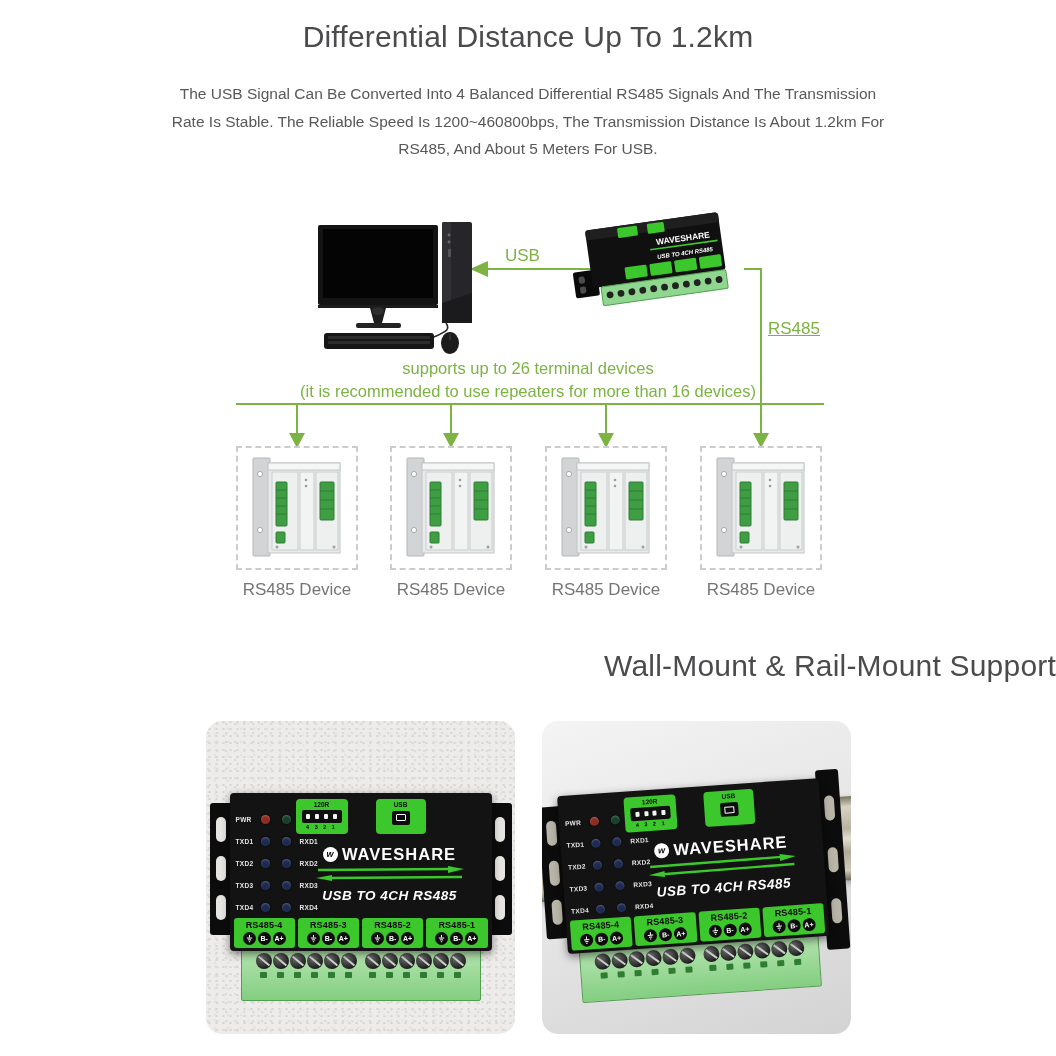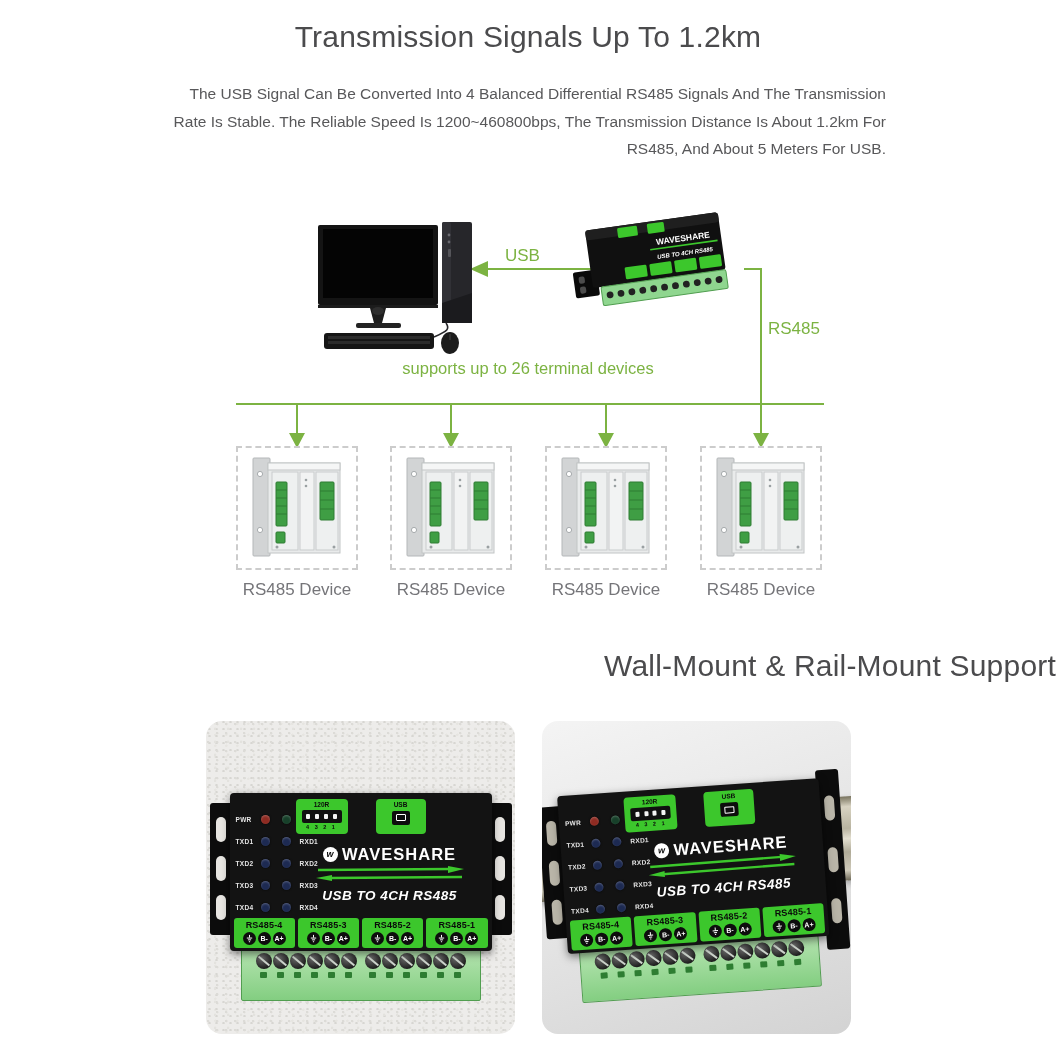--- a/index.html
+++ b/index.html
@@ -8,21 +8,21 @@
     width:1056px; height:1056px; overflow:hidden; position:relative;
     font-family:"Liberation Sans", sans-serif;
   }
   .page { width:1056px; height:1056px; position:relative; }
 
   h1.sec-title, h2.sec-title {
     margin-top:20px; text-align:center; font-weight:400;
     font-size:30px; color:#4b4b4d; letter-spacing:.2px;
   }
   p.desc {
-    width:716px; margin:26px auto 0; text-align:right;
+    width:716px; margin:26px auto 0; text-align:center;
     font-size:15.5px; line-height:27.5px; color:#58585a;
   }
 
   
   .diagram { position:relative; width:1056px; height:400px; margin-top:44px; }
   .diagram svg.lines { position:absolute; left:0; top:0; }
   .dg-label {
     position:absolute; color:#7CB342; font-size:17px; white-space:nowrap;
   }
   .dg-note {
@@ -148,21 +148,21 @@
     content:''; position:absolute; left:1px; right:1px; top:7px; height:2px;
     background:#cdd4cc; transform:rotate(40deg);
   }
   .tab { width:7px; height:6px; background:#2e7d32; margin-top:3px; border-radius:1px; }
 </style>
 </head>
 <body>
 
 <div class="page">
 
-  <h1 class="sec-title">Transmission Signals Up To 1.2km</h1>
+  <h1 class="sec-title">Differential Distance Up To 1.2km</h1>
   <p class="desc">The USB Signal Can Be Converted Into 4 Balanced Differential RS485 Signals And The Transmission Rate Is Stable. The Reliable Speed Is 1200~460800bps, The Transmission Distance Is About 1.2km For RS485, And About 5 Meters For USB.</p>
 
   <div class="diagram">
 
     <svg class="lines" width="1056" height="400">
       <g stroke="#7CB342" stroke-width="2" fill="#7CB342">
         <line x1="598" y1="62" x2="486" y2="62"></line>
         <polygon points="470,62 488,54 488,70" stroke="none"></polygon>
         <polyline points="744,62 761,62 761,197" fill="none"></polyline>
         <line x1="236" y1="197" x2="824" y2="197"></line>
@@ -227,24 +227,25 @@
           <circle cx="112" cy="81" r="3.4" fill="#222"></circle>
             <circle cx="123" cy="81" r="3.4" fill="#222"></circle>
           <circle cx="134" cy="81" r="3.4" fill="#222"></circle>
             <circle cx="145" cy="81" r="3.4" fill="#222"></circle>
           <circle cx="156" cy="81" r="3.4" fill="#222"></circle>
         </g>
       </svg>
     </div>
 
     <span class="dg-label" style="left:505px; top:39px;">USB</span>
-    <span class="dg-label" style="left:768px; top:112px;">RS485</span>
+    <span class="dg-label" style="left:768px; top:112px;text-decoration:underline;">RS485</span>
 
     <div class="dg-note">
       <div>supports up to 26 terminal devices</div>
+      <div>(it is recommended to use repeaters for more than 16 devices)</div>
     </div>
 
     <div class="dev-box" style="left:236px;">
         <div>
   <svg width="102" height="112" viewBox="0 0 102 112">
     <rect x="7" y="8" width="17" height="98" rx="1" fill="#d2d4d5" stroke="#b4b7b9"></rect>
     <circle cx="14" cy="24" r="2.6" fill="#fff" stroke="#a7abad"></circle>
     <circle cx="14" cy="80" r="2.6" fill="#fff" stroke="#a7abad"></circle>
     <rect x="22" y="13" width="72" height="90" fill="#e9ebeb" stroke="#c2c5c6"></rect>
     <rect x="22" y="13" width="72" height="7" fill="#f5f6f6" stroke="#c2c5c6"></rect>

